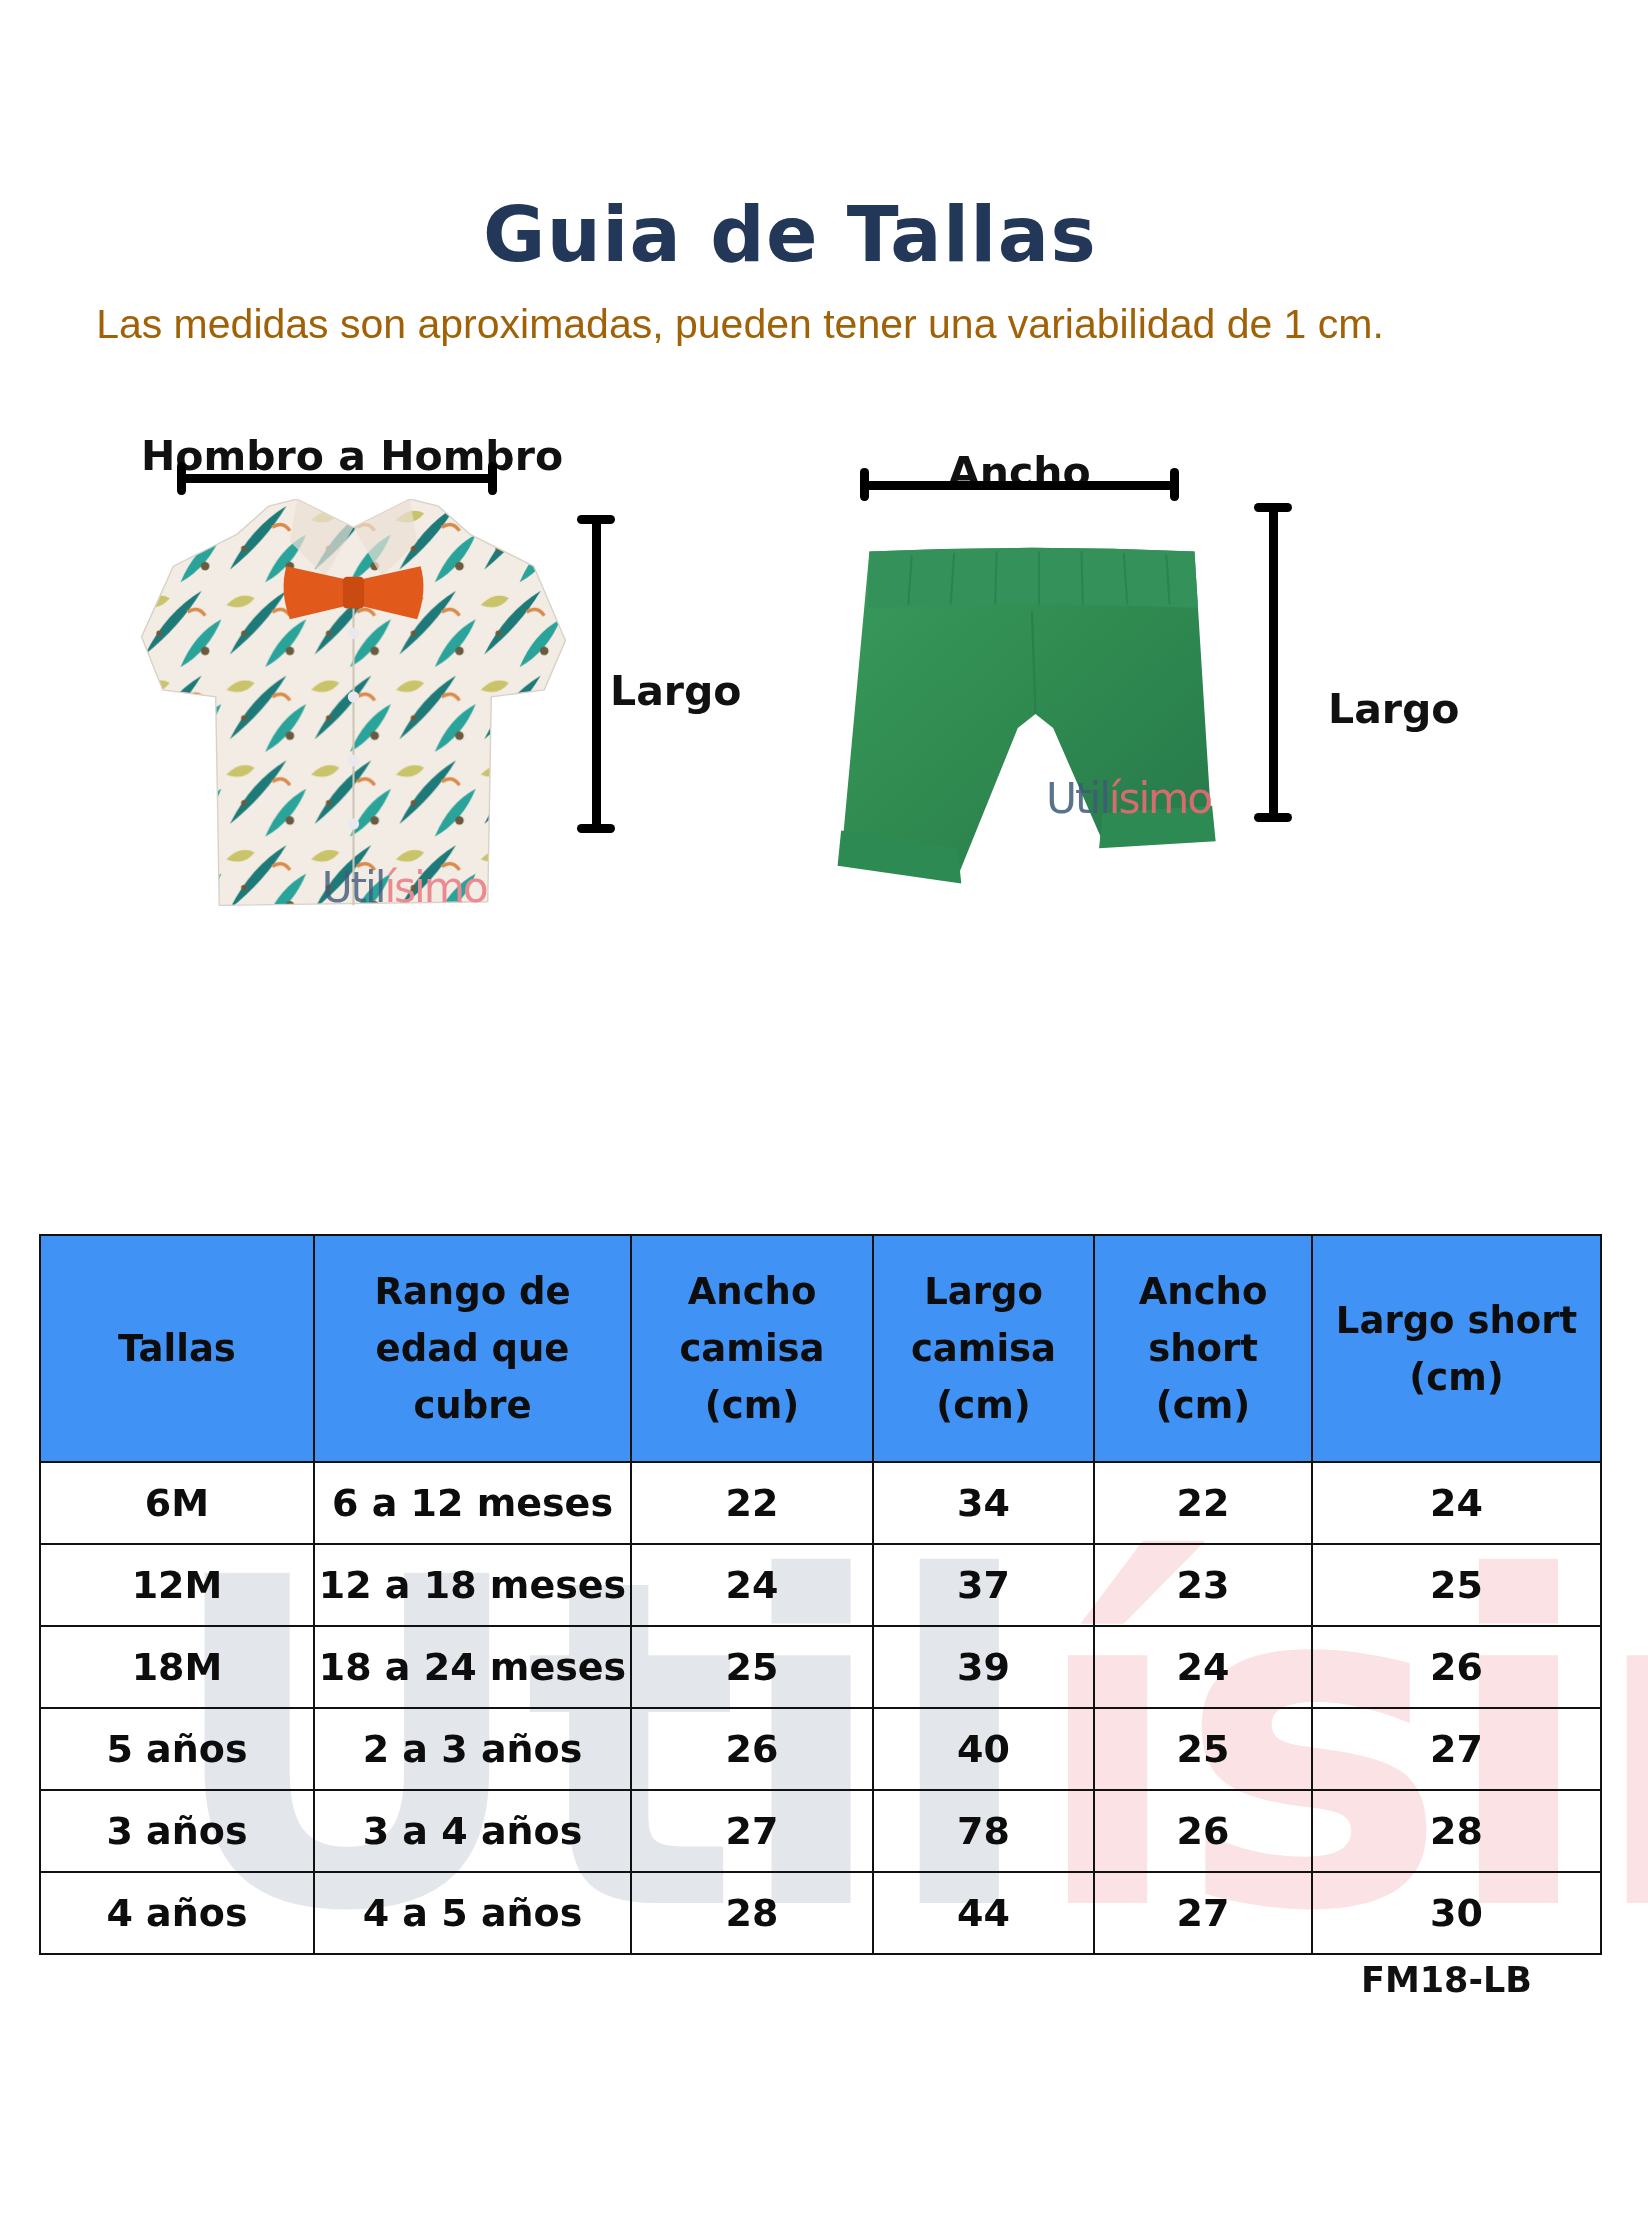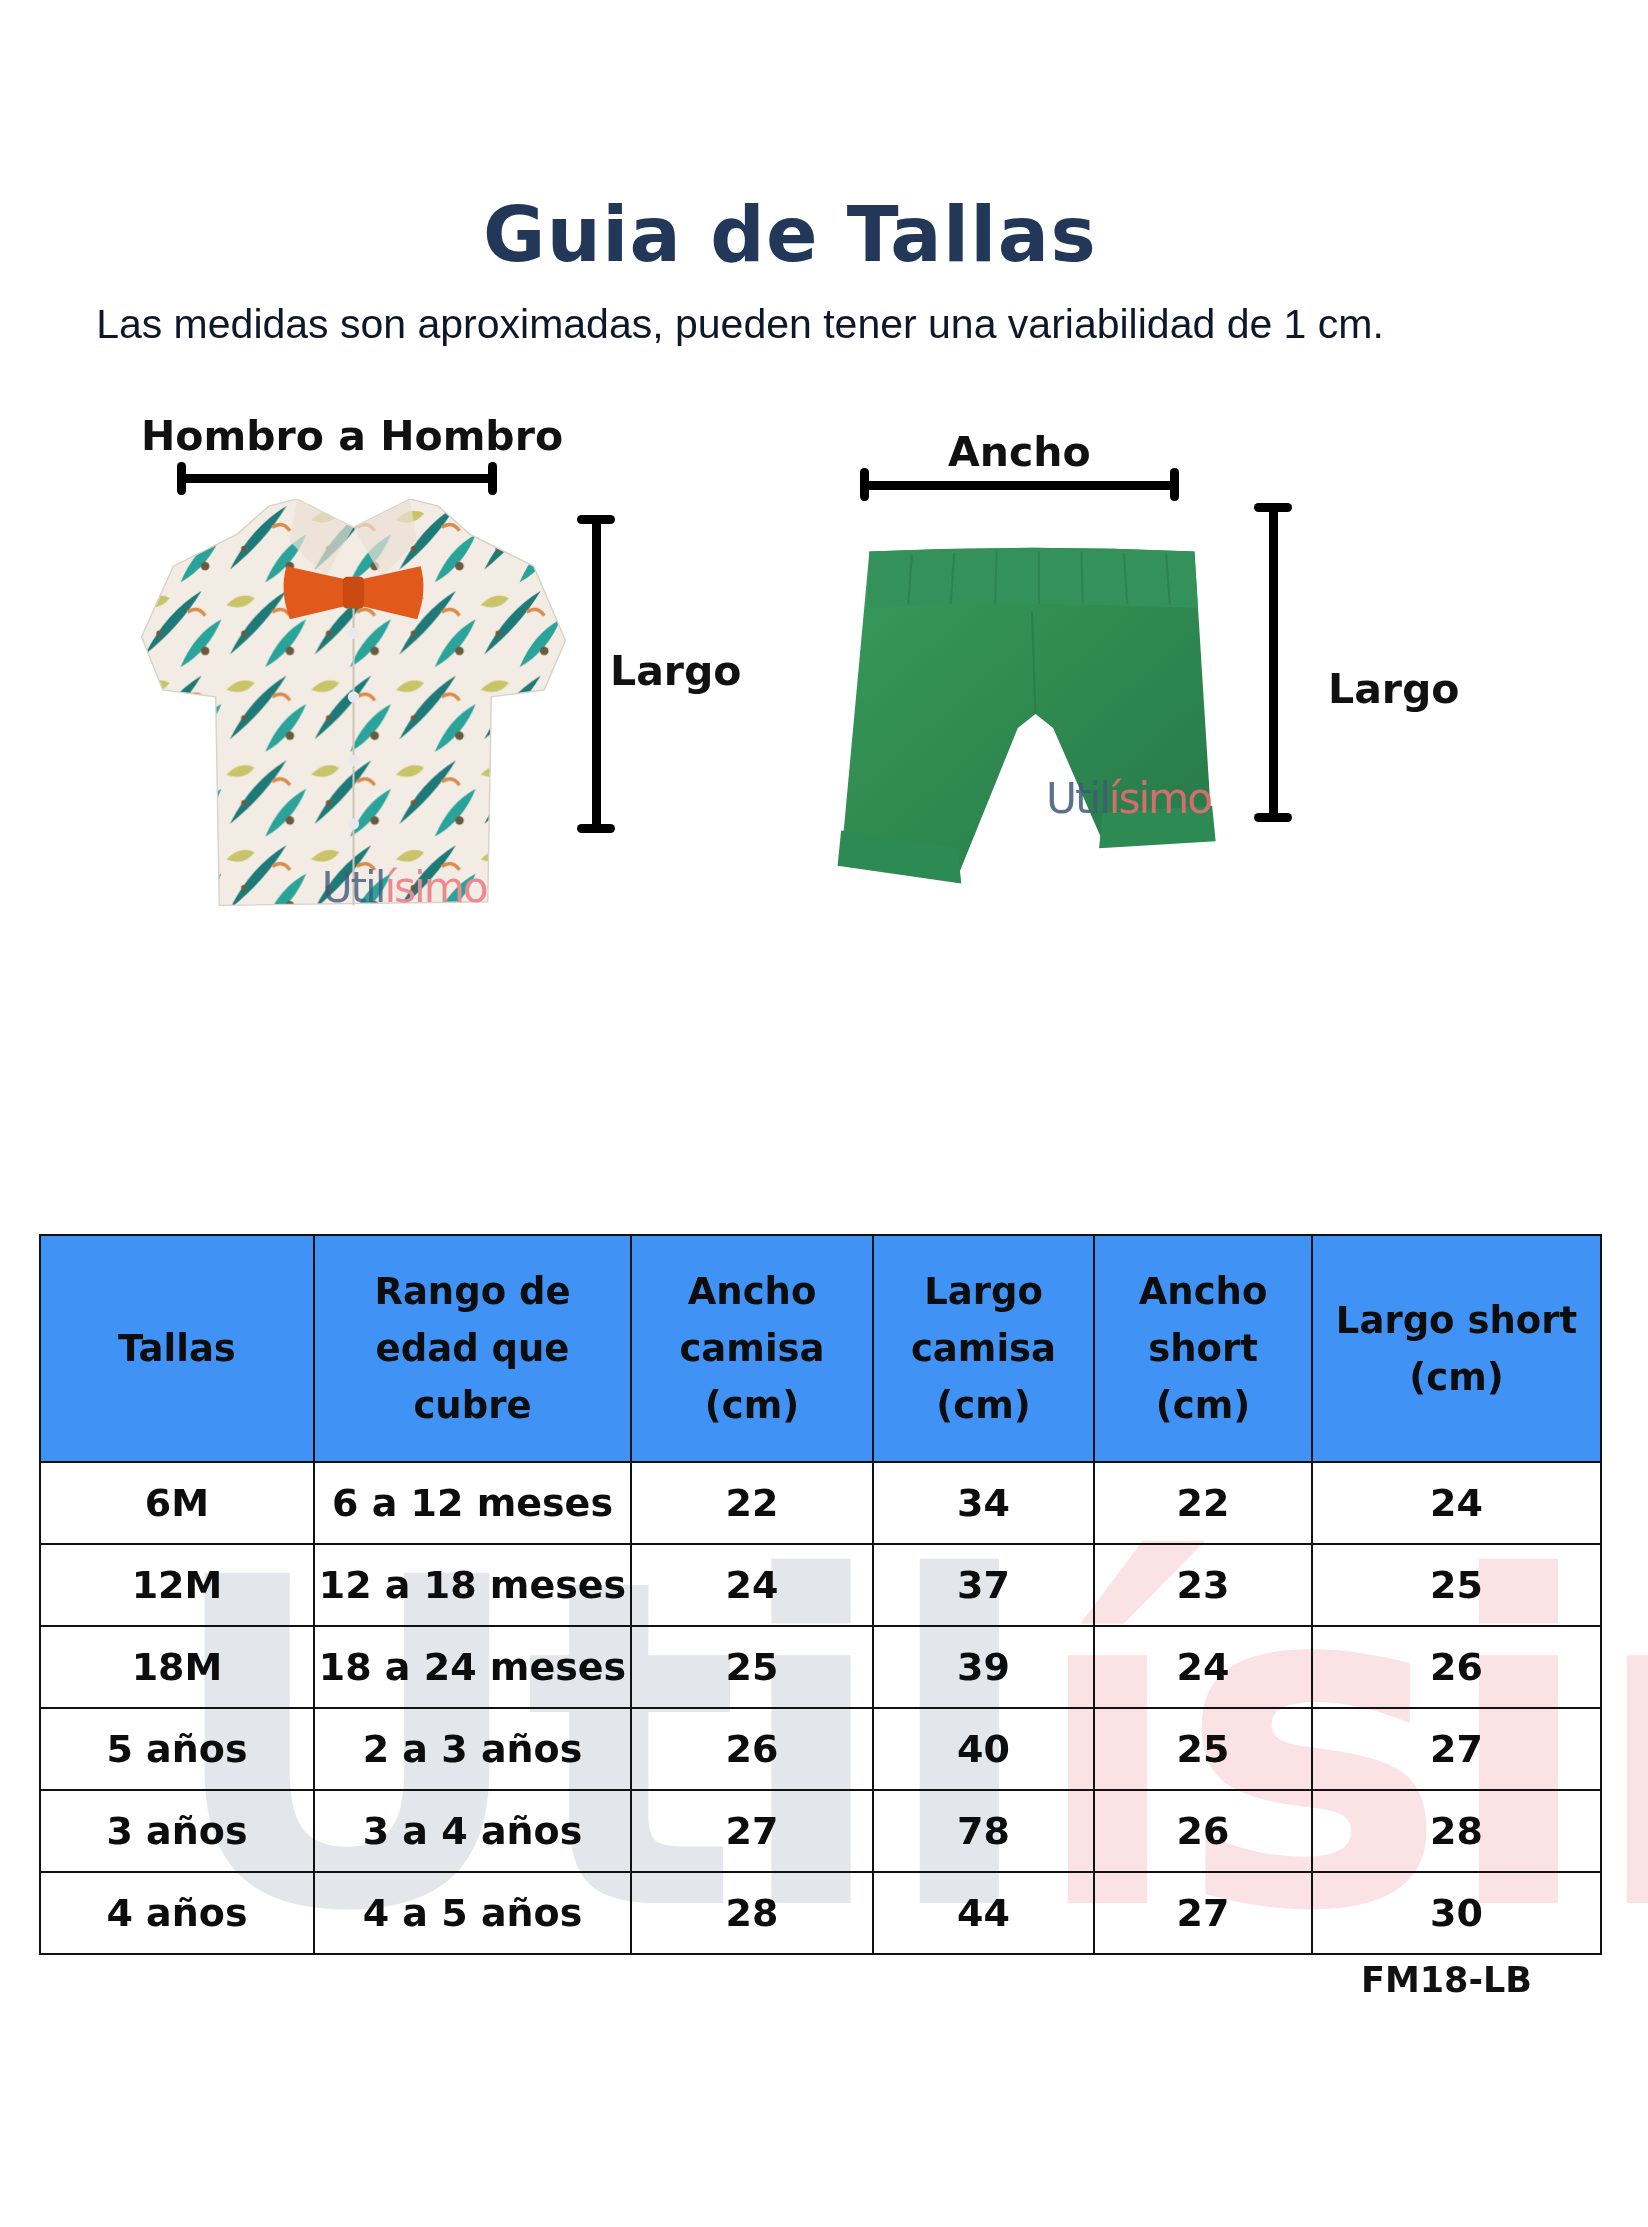--- a/index.html
+++ b/index.html
@@ -2,22 +2,22 @@
 <html style="font-size:11.3px"><head>
 <meta charset="utf-8">
 <style>
   html, body { margin:0; padding:0; background:#ffffff; }
   body { width:1648px; height:2227px; position:relative; overflow:hidden;
          font-family:"DejaVu Sans", "Liberation Sans", sans-serif; color:#111; }
   .abs { position:absolute; }
   #title { left:0; width:1580px; top:190px; text-align:center; font-size:76px; font-weight:bold;
            color:#233758; letter-spacing:1.4px; font-family:"DejaVu Sans", sans-serif; }
   #subtitle { left:0; width:1480px; top:301px; text-align:center; font-size:41px;
-              color:#0f172a; font-family:"Liberation Sans", sans-serif; }
-  .lbl { font-weight:bold; font-size:41px; color:#111; font-family:"DejaVu Sans", sans-serif; white-space:nowrap; }
+              color:#a16207; font-family:"Liberation Sans", sans-serif; }
+  .lbl { font-weight:bold; font-size:41px; color:#111; font-family:"DejaVu Sans", sans-serif; white-space:nowrap;margin-top:20px; }
   .hbar { height:8.5px; background:#000; border-radius:4.2px; }
   .hcap { width:8.5px; height:33px; background:#000; border-radius:4.2px; }
   .vbar { width:8.5px; background:#000; border-radius:4.2px; }
   .vcap { width:38px; height:9.2px; background:#000; border-radius:5px; }
 
   #table-wrap { left:39px; top:1234px; width:1560px; }
   table { border-collapse:collapse; width:100%; table-layout:fixed; }
   th, td { border:2.8px solid #111; text-align:center; vertical-align:middle;
            font-family:"DejaVu Sans", sans-serif; font-weight:bold; color:#0d0d0d; }
   th { background:#4093F5; height:225px; font-size:37px; line-height:57px; padding:0 7px; }

